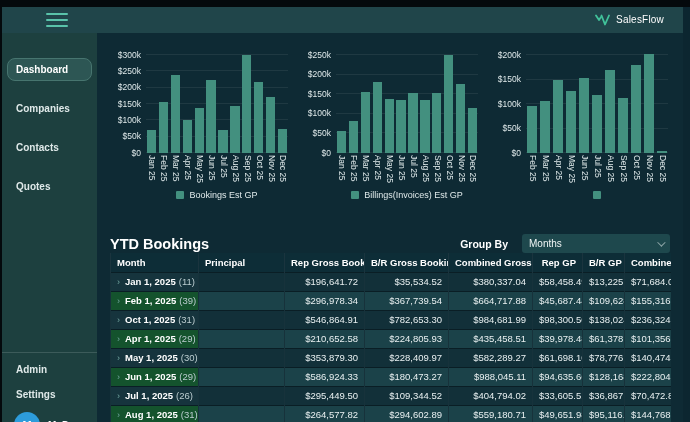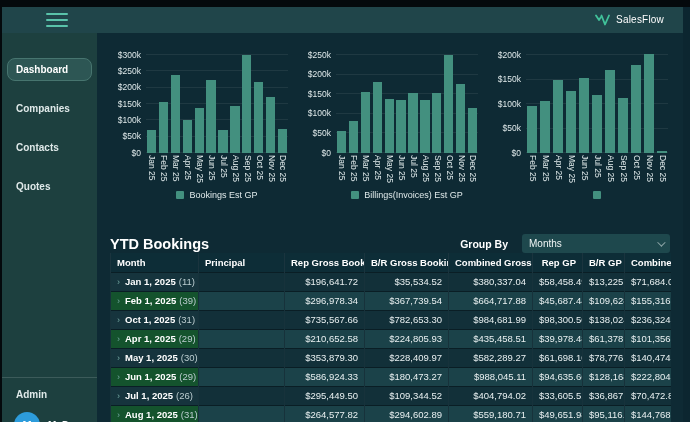--- a/index.html
+++ b/index.html
@@ -109,20 +109,21 @@
     <div class="sidebar">
       <div class="nav" id="sidebar-nav">
           <div class="nav-item active">Dashboard</div>
           <div class="nav-item">Companies</div>
           <div class="nav-item">Contacts</div>
           <div class="nav-item">Quotes</div>
         </div>
       <div class="sidebar-footer">
         <div class="sb-divider"></div>
         <div class="footer-item">Admin</div>
+        <div class="footer-item">Settings</div>
         <div class="user-row">
           <div class="avatar" id="avatar" style="background: rgb(45, 156, 219);">M</div>
           <span class="user-name">M D</span>
         </div>
       </div>
     </div>
 
     <div class="main">
 
       <div class="charts-row">
@@ -332,21 +333,21 @@
                 <td class="num">$296,978.34</td>
                 <td class="num">$367,739.54</td>
                 <td class="num">$664,717.88</td>
                 <td class="num">$45,687.44</td>
                 <td class="num">$109,628.81</td>
                 <td class="num">$155,316.25</td>
               </tr>
               <tr class="odd">
                 <td class="month-cell"><span class="chev">›</span><span class="month-name">Oct 1, 2025</span><span class="count">(31)</span></td>
                 <td></td>
-                <td class="num">$735,567.66</td>
+                <td class="num">$546,864.91</td>
                 <td class="num">$782,653.30</td>
                 <td class="num">$984,681.99</td>
                 <td class="num">$98,300.50</td>
                 <td class="num">$138,024.23</td>
                 <td class="num">$236,324.73</td>
               </tr>
               <tr class="even">
                 <td class="month-cell"><span class="chev">›</span><span class="month-name">Apr 1, 2025</span><span class="count">(29)</span></td>
                 <td></td>
                 <td class="num">$210,652.58</td>

